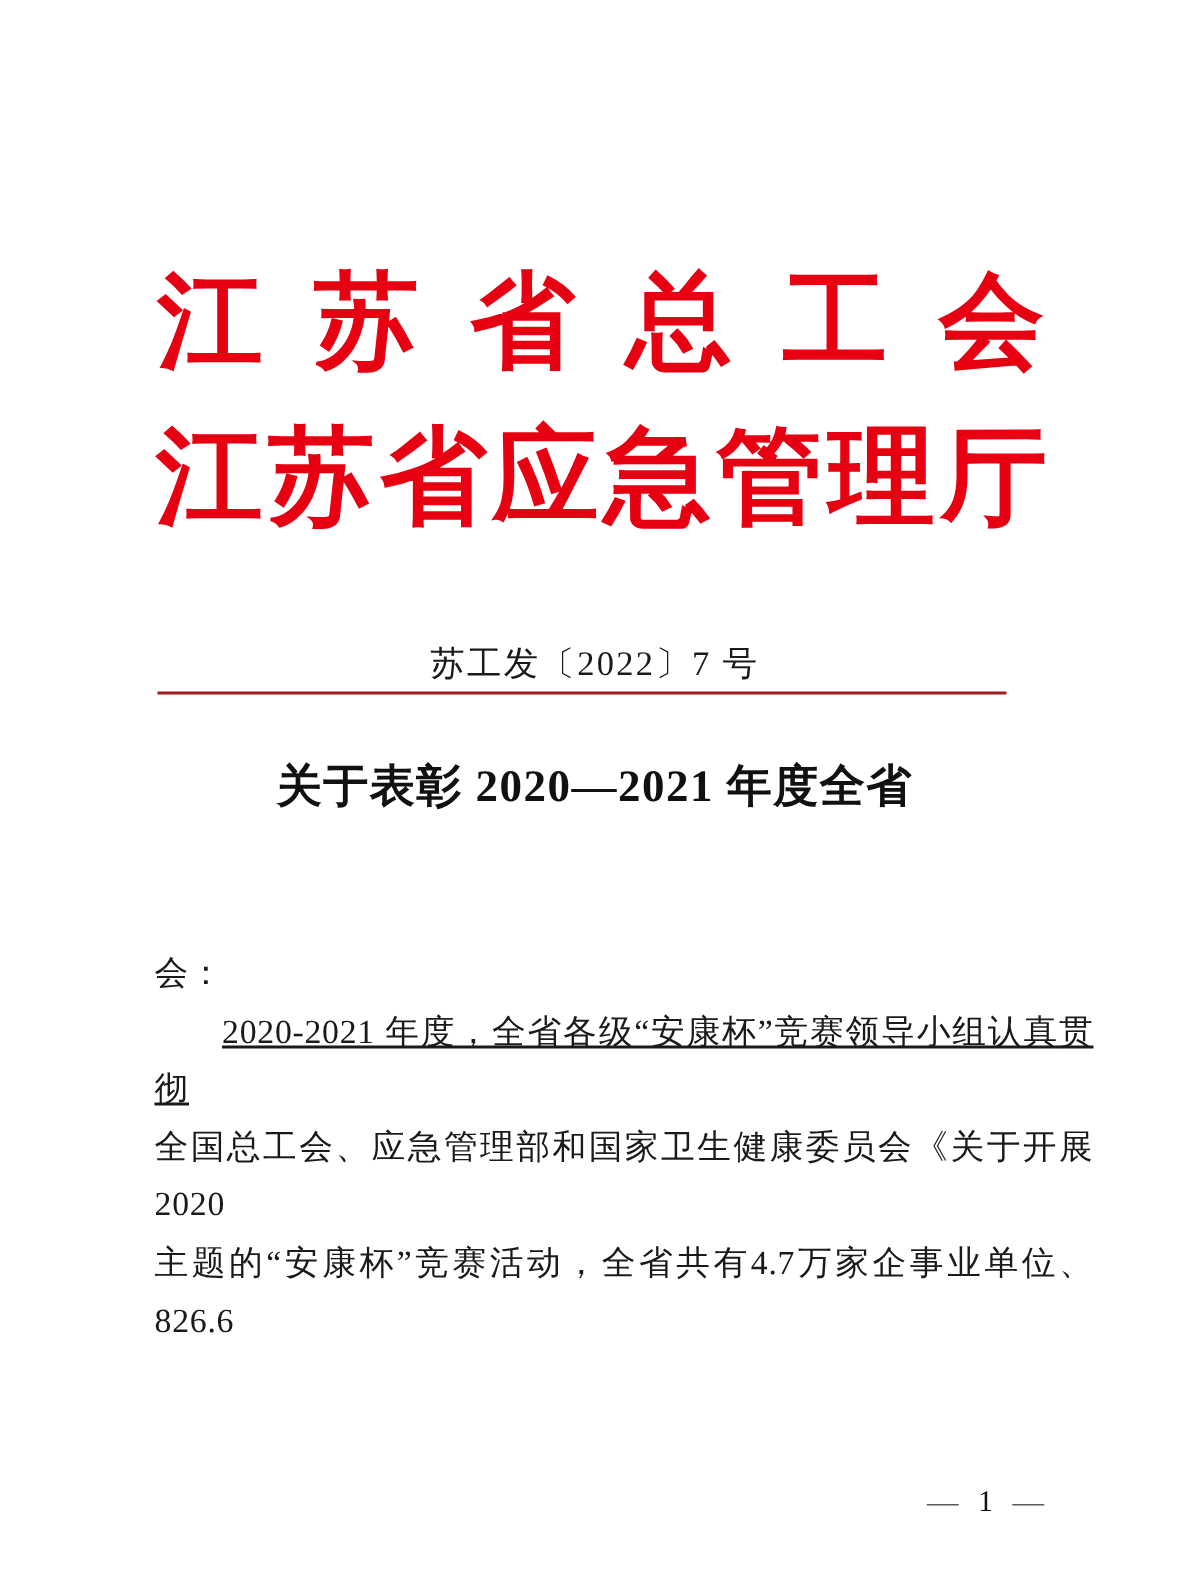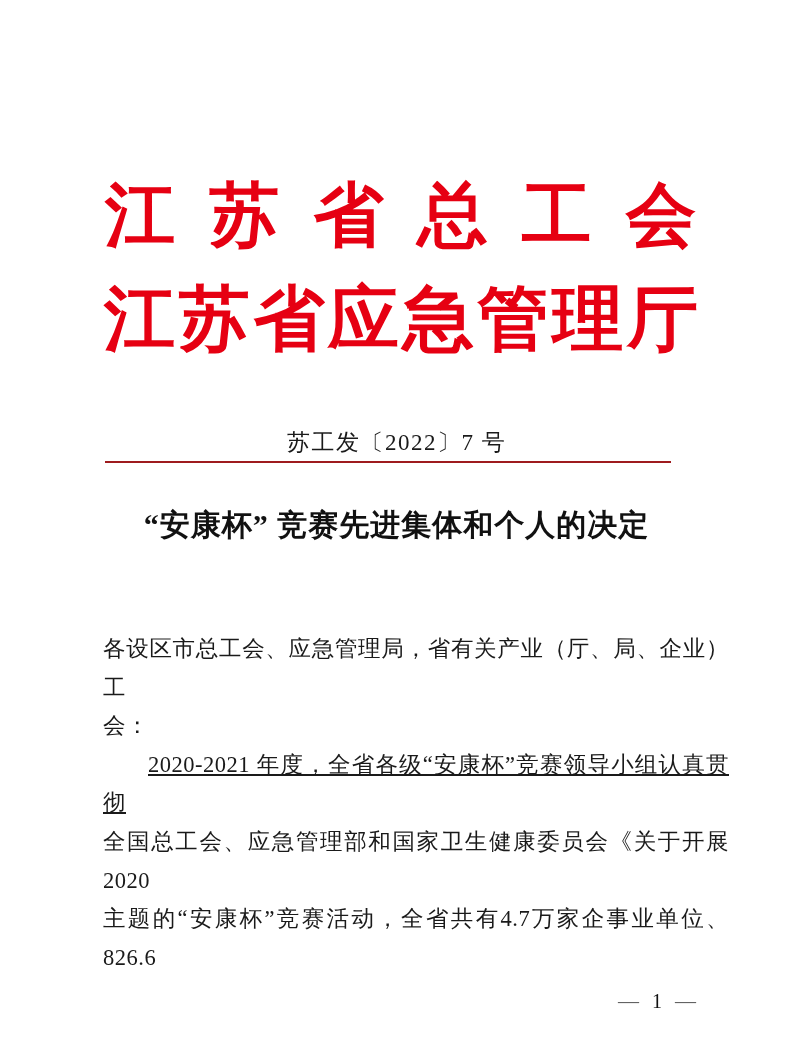--- a/index.html
+++ b/index.html
@@ -108,25 +108,24 @@
       <span>管</span>
       <span>理</span>
       <span>厅</span>
     </div>
 
   <div class="doc-number">苏工发〔2022〕7 号</div>
 
   <div class="red-rule"></div>
 
   <div class="doc-title">
-    <div>“安康杯” 竞赛先进集体和个人的决定</div>
+    <div>关于表彰 2020—2021 年度全省</div>
   </div>
 
   <div class="body-text">
-      <div class="body-line just">各设区市总工会、应急管理局，省有关产业（厅、局、企业）工</div>
       <div class="body-line">会：</div>
       <div class="body-line just ind">2020-2021 年度，全省各级“安康杯”竞赛领导小组认真贯彻</div>
       <div class="body-line just">全国总工会、应急管理部和国家卫生健康委员会《关于开展2020</div>
       <div class="body-line just">主题的“安康杯”竞赛活动，全省共有4.7万家企事业单位、826.6</div>
     </div>
 
   <div class="page-number">
     <span class="dash">—</span>
     <span class="num">1</span>
     <span class="dash">—</span>

